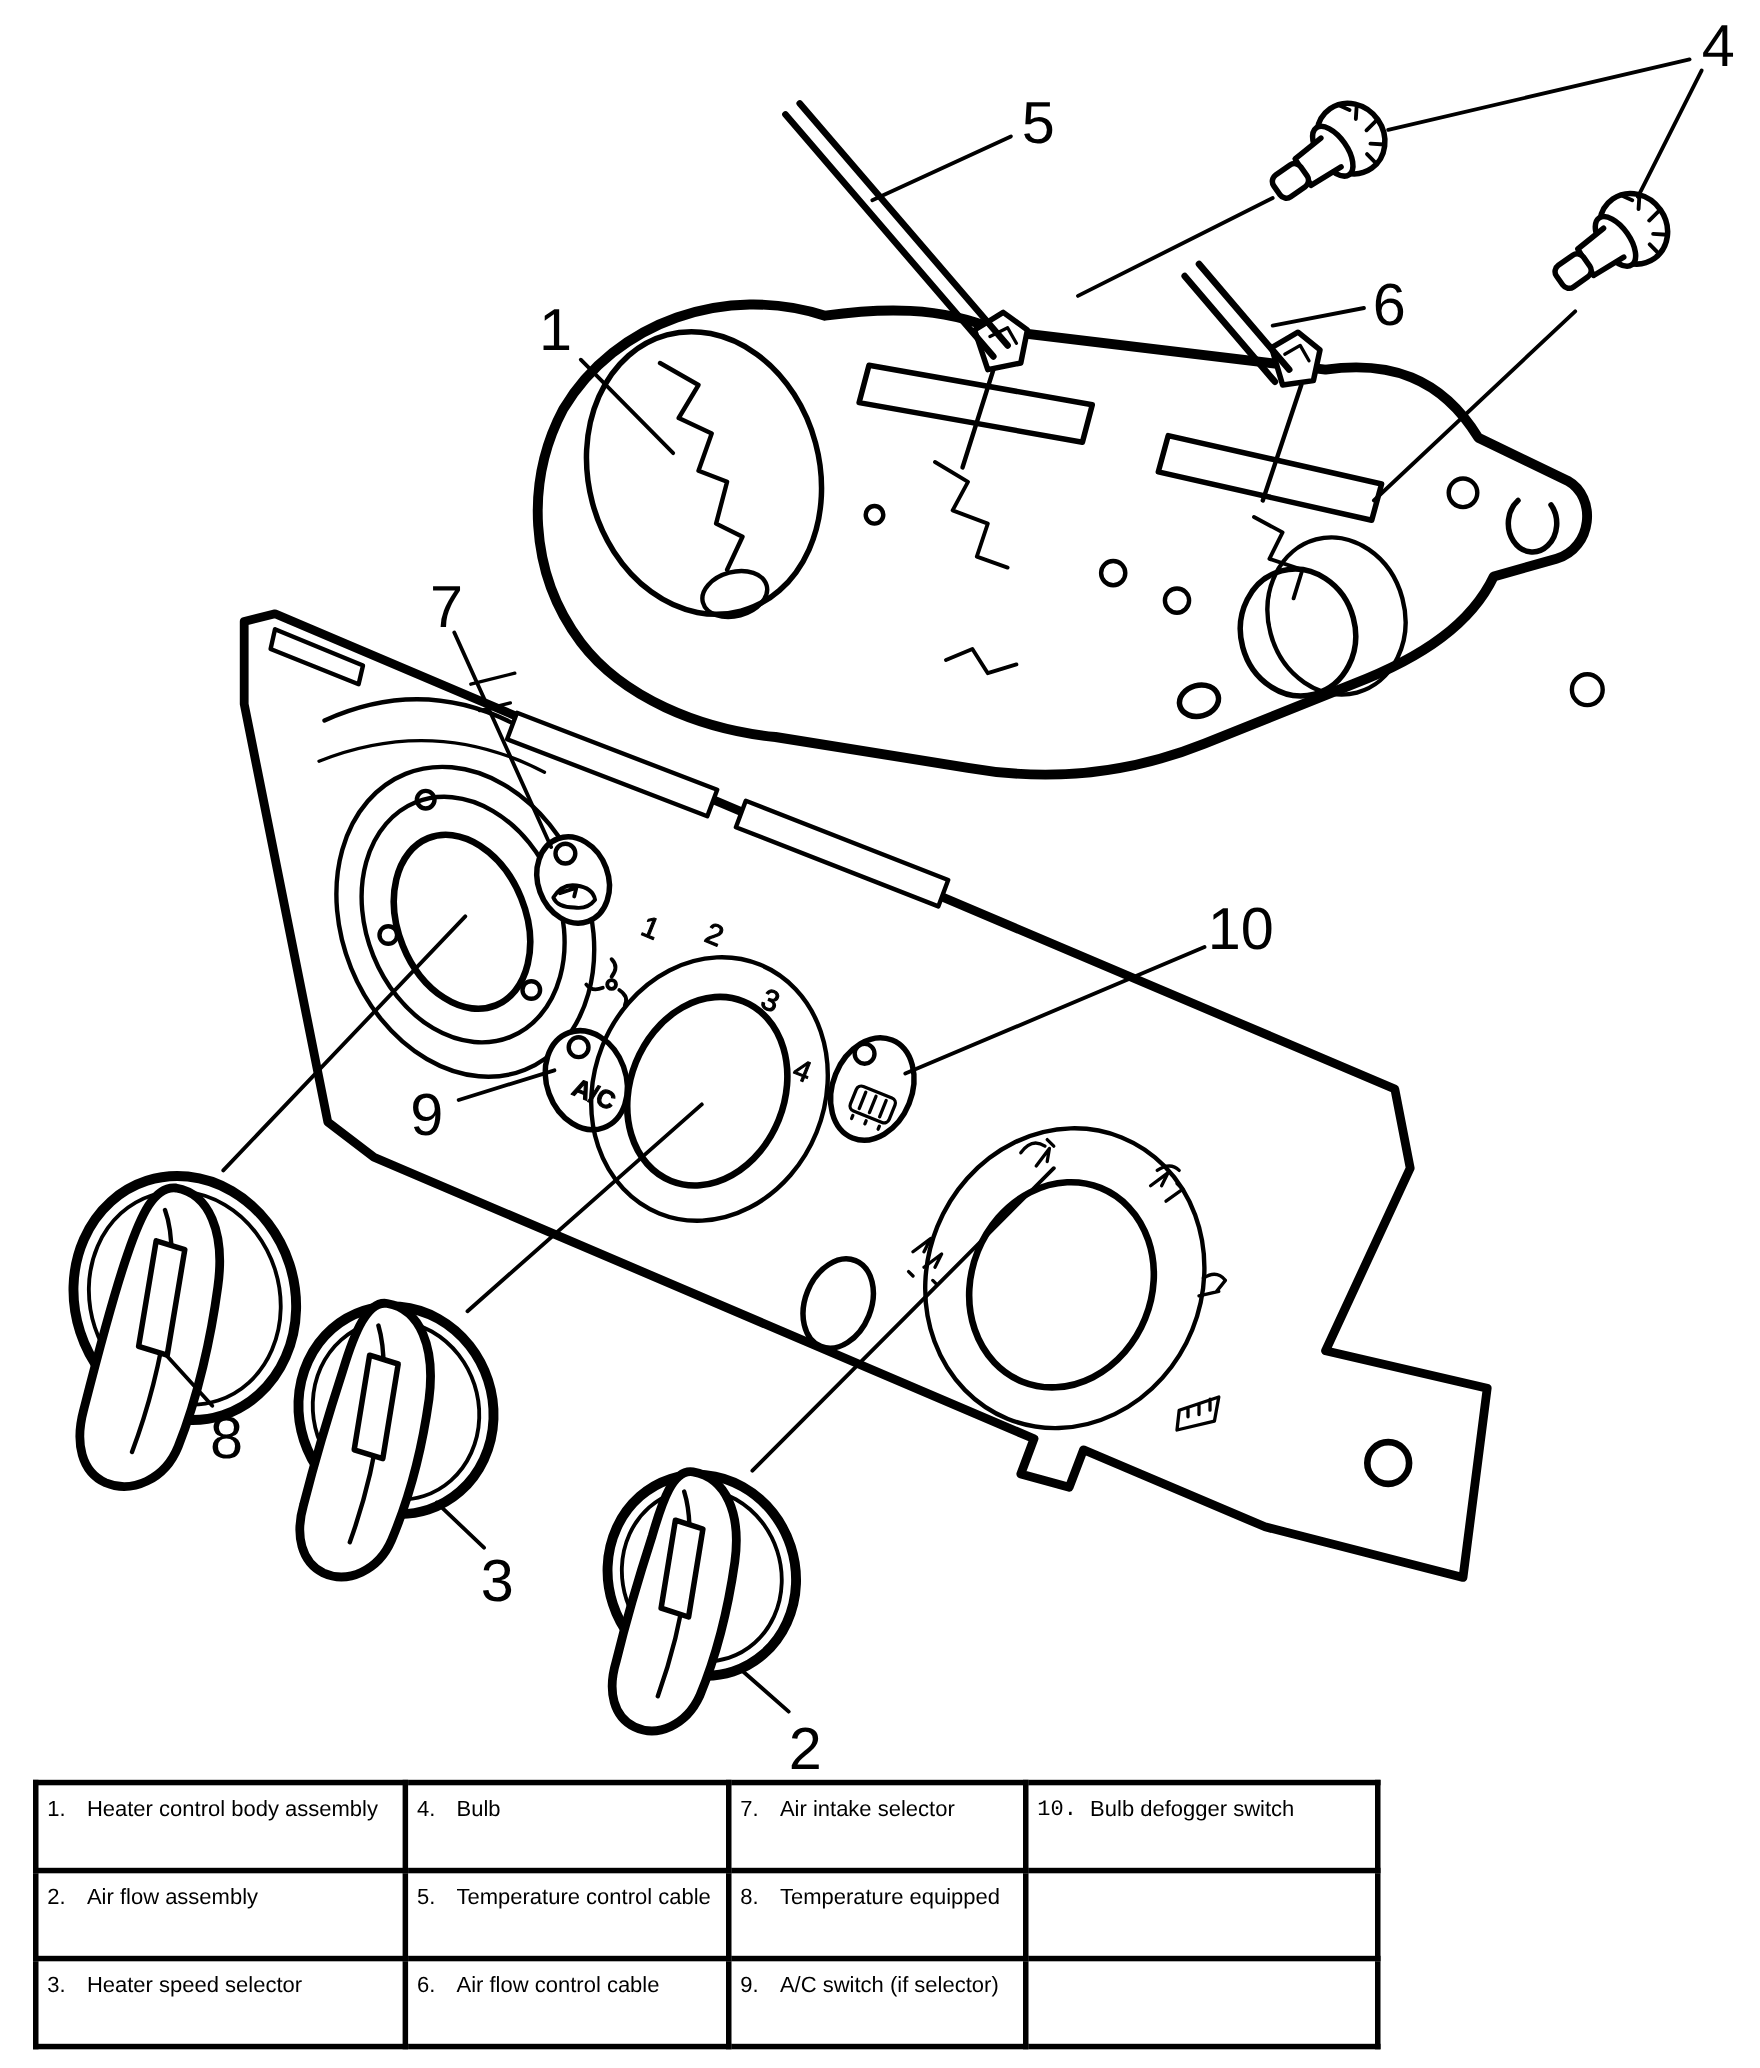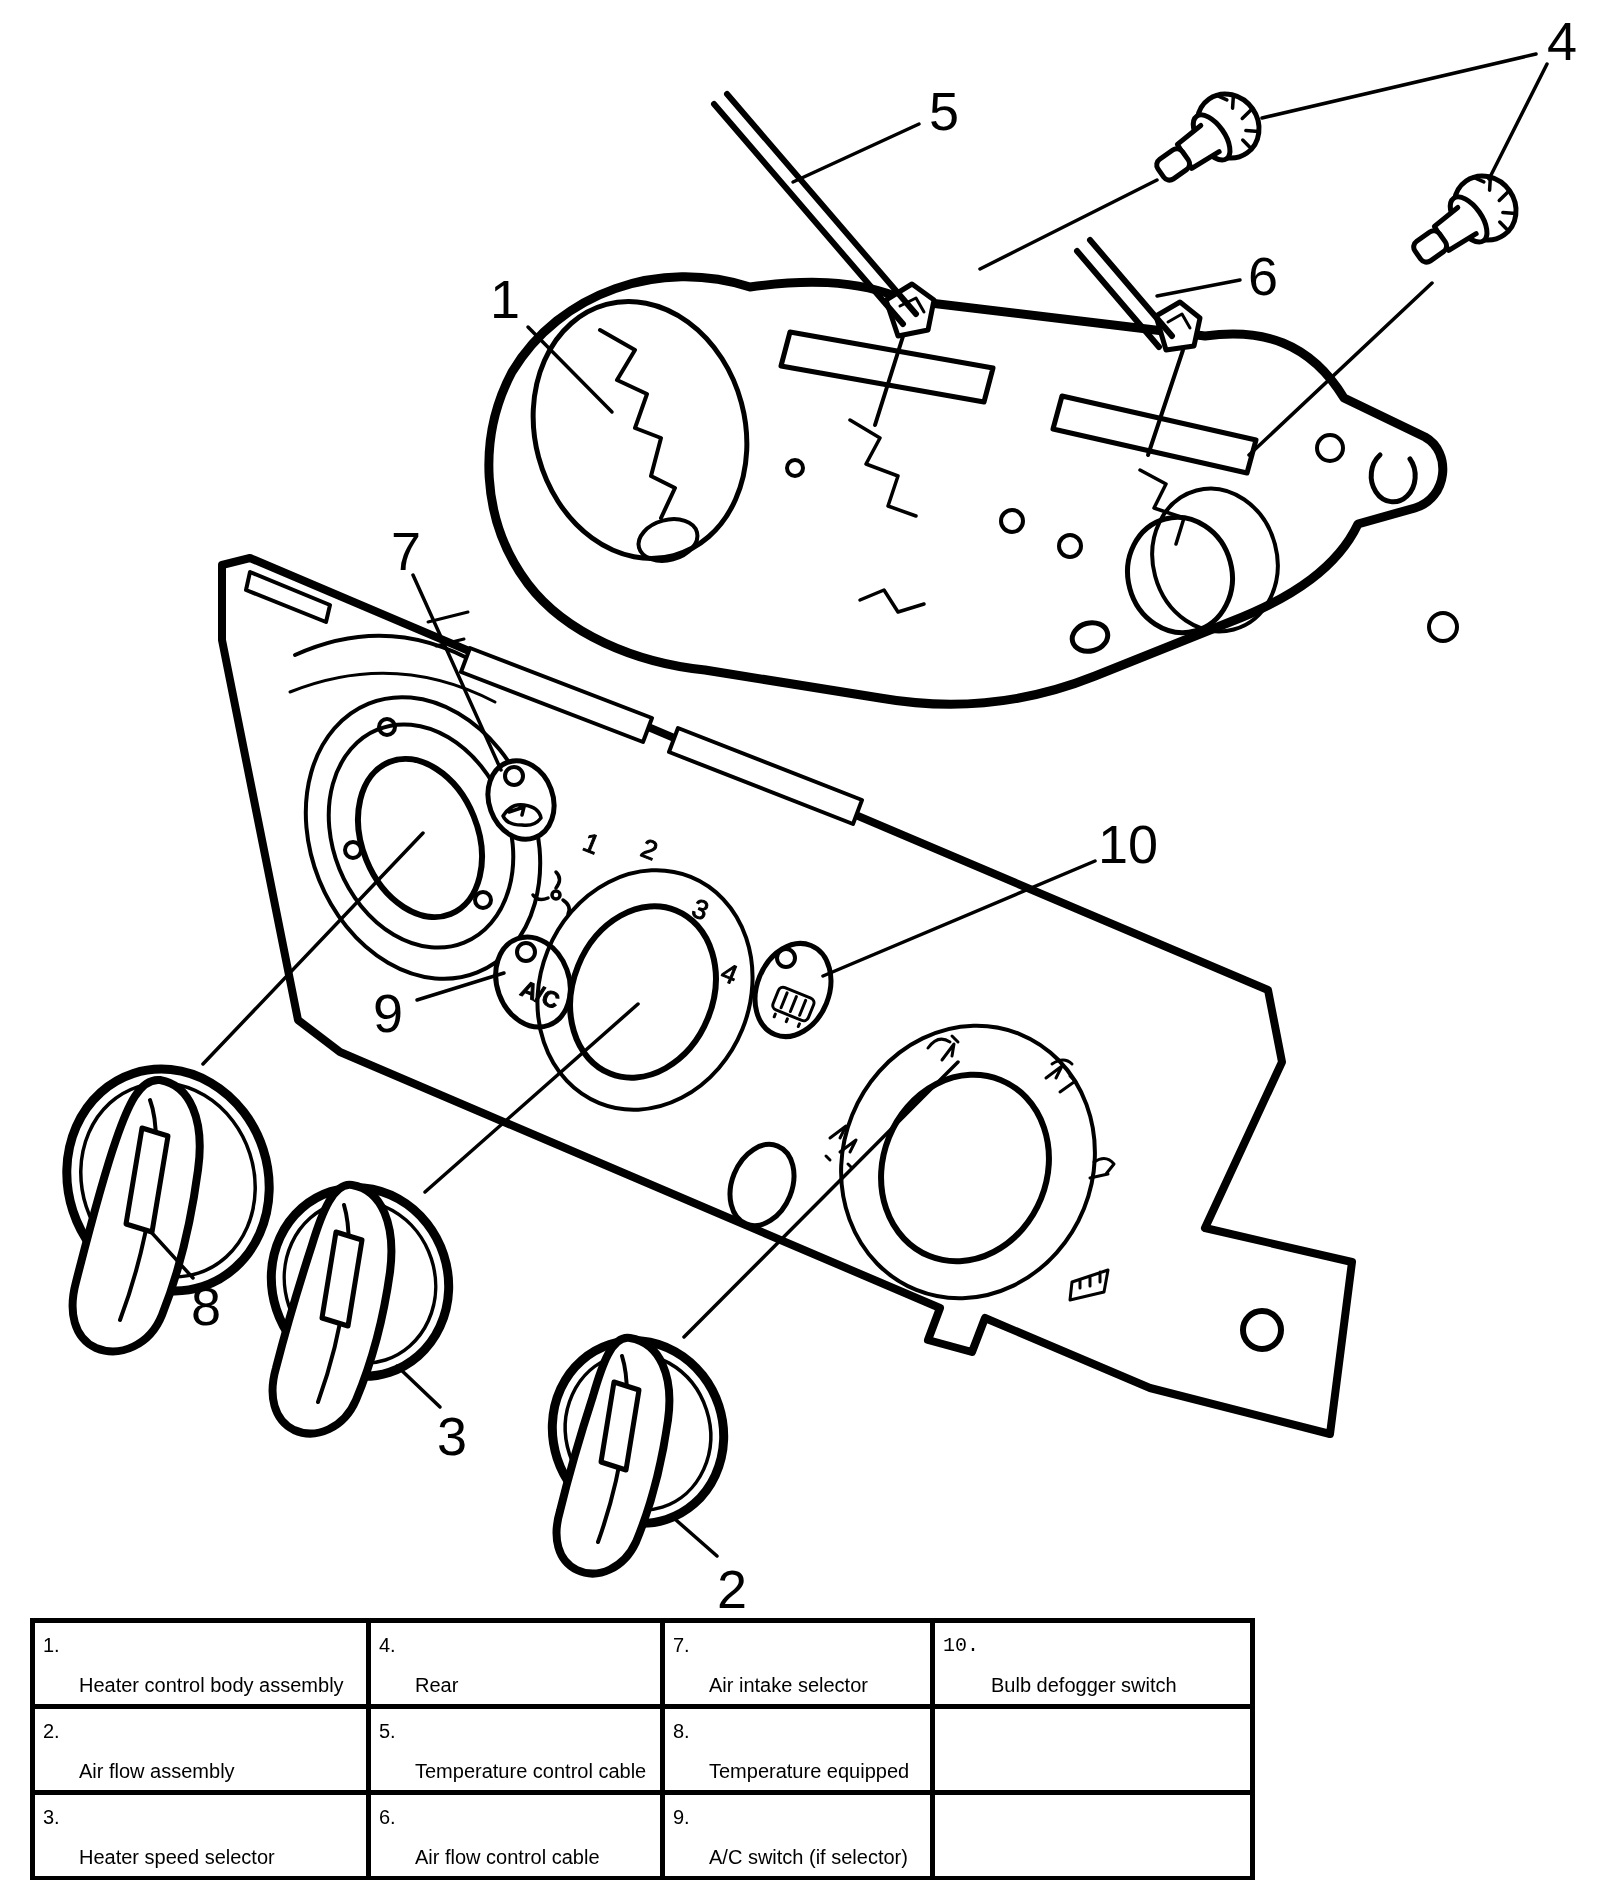--- a/index.html
+++ b/index.html
@@ -10,21 +10,21 @@
   .callout{font-family:"Liberation Sans",sans-serif;font-size:54px;fill:#000;}
   .dialnum{font-family:"Liberation Sans",sans-serif;font-size:27px;fill:#000;}
   .acTxt{font-family:"Liberation Sans",sans-serif;font-size:23px;font-weight:700;fill:#000;}
   table.legend{position:absolute;left:30px;top:1618px;border-collapse:collapse;table-layout:fixed;
                width:1220px;font-size:20px;line-height:1.25;}
   table.legend td{border:5px solid #000;vertical-align:top;padding:10px 6px 6px 8px;}
   table.legend tr{height:80px;}
   .cell{display:flex;}
   .num{flex:0 0 36px;}
   .c4 .num{flex:0 0 48px;font-family:Liberation Mono, monospace;}
-  .lbl{flex:1 1 auto;padding-right:4px;margin-top:40px;}
+  .lbl{flex:1 1 auto;padding-right:4px;}
 </style>
 </head>
 <body>
 
 <div class="screen">
 
 <svg width="1600" height="1618" viewBox="0 0 1600 1618">
   <g fill="none" stroke="#000" stroke-linecap="round" stroke-linejoin="round">
 
     <g>
@@ -235,21 +235,21 @@
     <tr>
       <td>
             <div class="cell">
         <span class="num">1.</span>
         <span class="lbl">Heater control body assembly</span>
             </div>
           </td>
       <td>
             <div class="cell">
         <span class="num">4.</span>
-        <span class="lbl">Rear</span>
+        <span class="lbl">Bulb</span>
             </div>
           </td>
       <td>
             <div class="cell">
         <span class="num">7.</span>
         <span class="lbl">Air intake selector</span>
             </div>
           </td>
       <td>
             <div class="cell c4">

